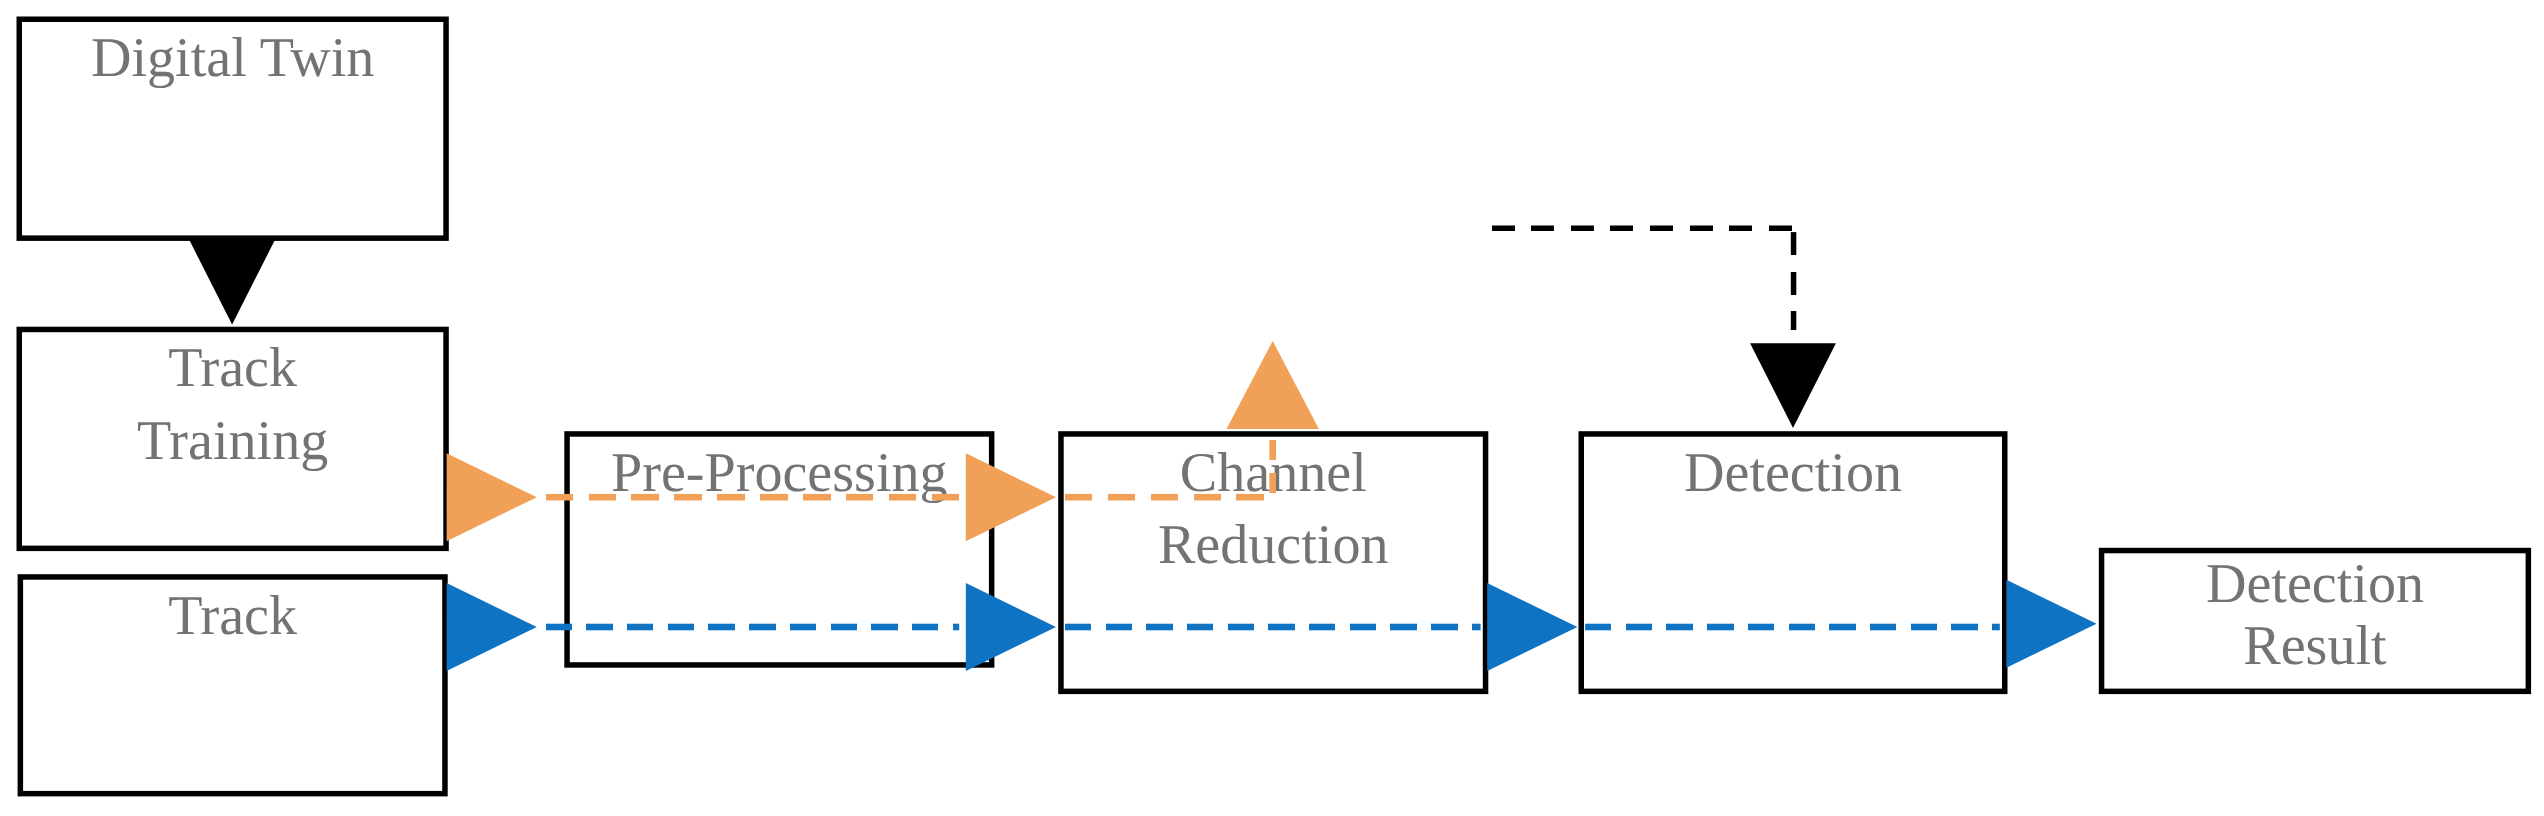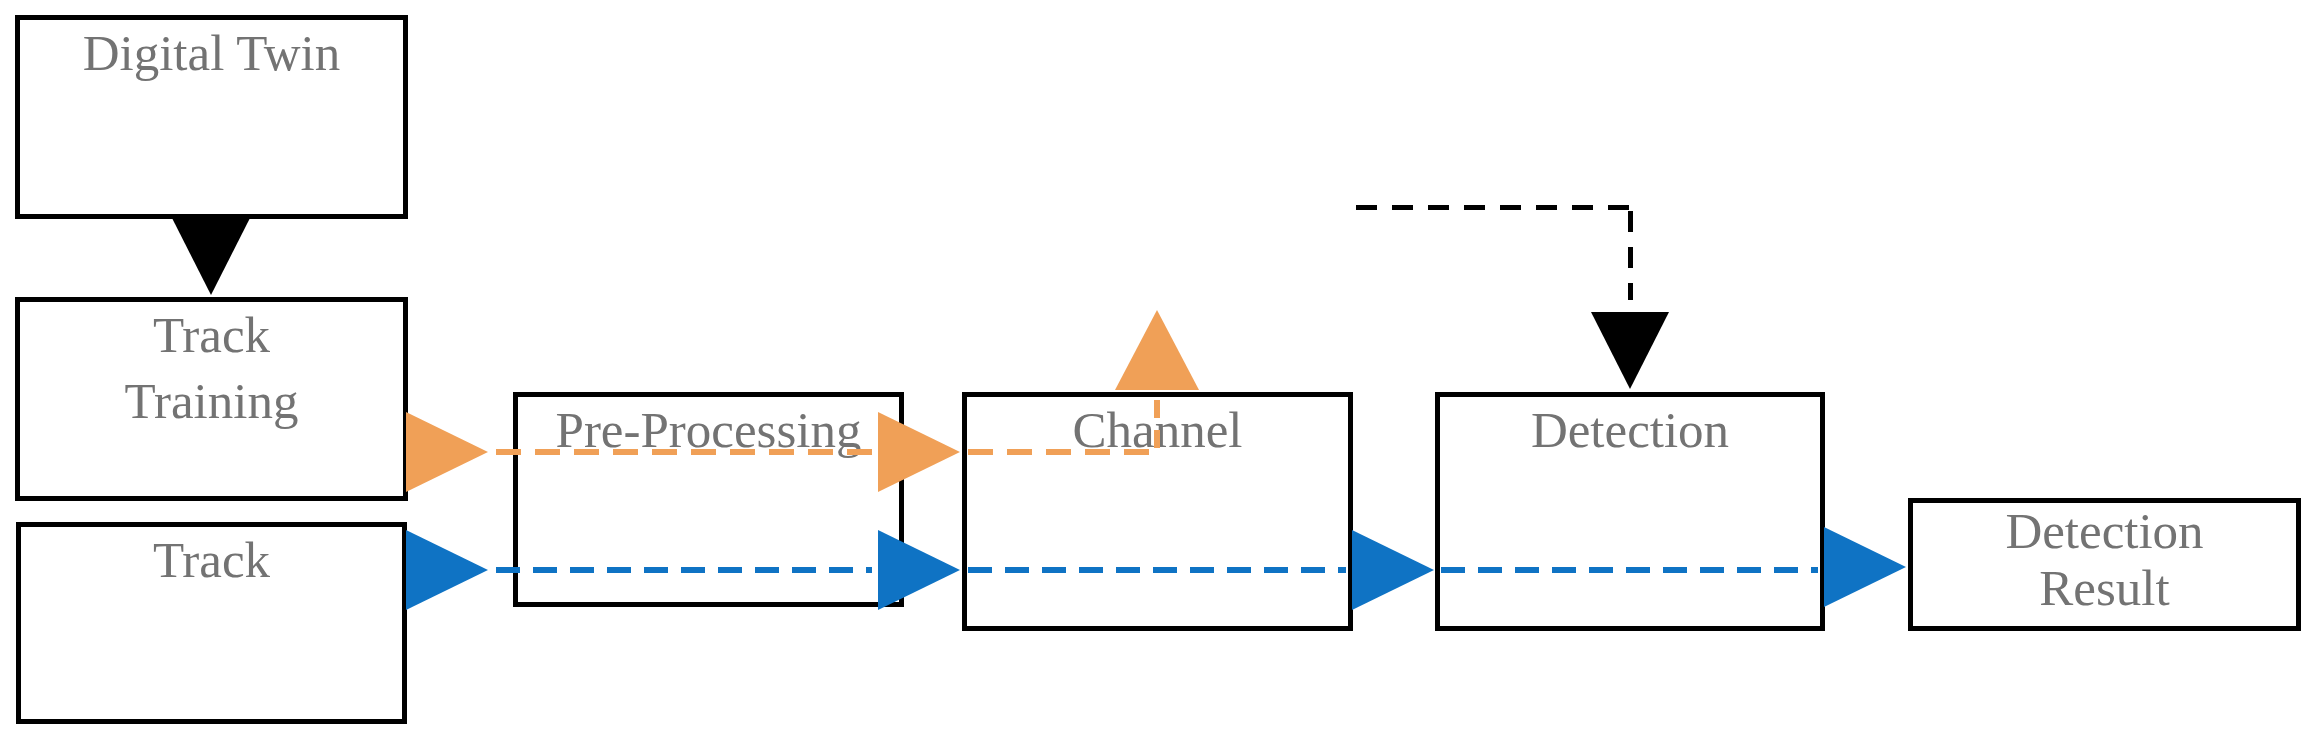--- a/index.html
+++ b/index.html
@@ -92,20 +92,21 @@
     <span>Track</span>
   </div>
 
   <div class="box" style="left:488px; top:392px; width:391px; height:215px;margin-left:25px;">
     <span>Pre-Processing</span>
   </div>
 
 
   <div class="box" style="left:962px; top:392px; width:391px; height:239px;">
     <span>Channel</span>
+    <span>Reduction</span>
   </div>
 
   <div class="box" style="left:1435px; top:392px; width:390px; height:239px;">
     <span>Detection</span>
   </div>
 
   <div class="box compact" style="left:1908px; top:498px; width:393px; height:133px;">
     <span>Detection</span>
     <span>Result</span>
   </div>

